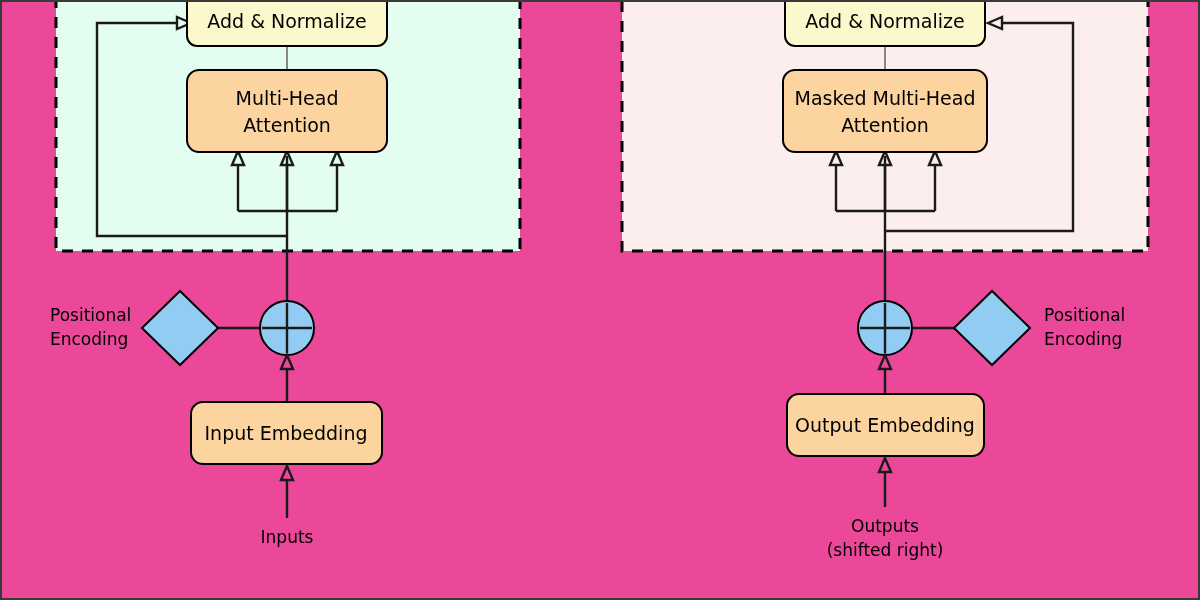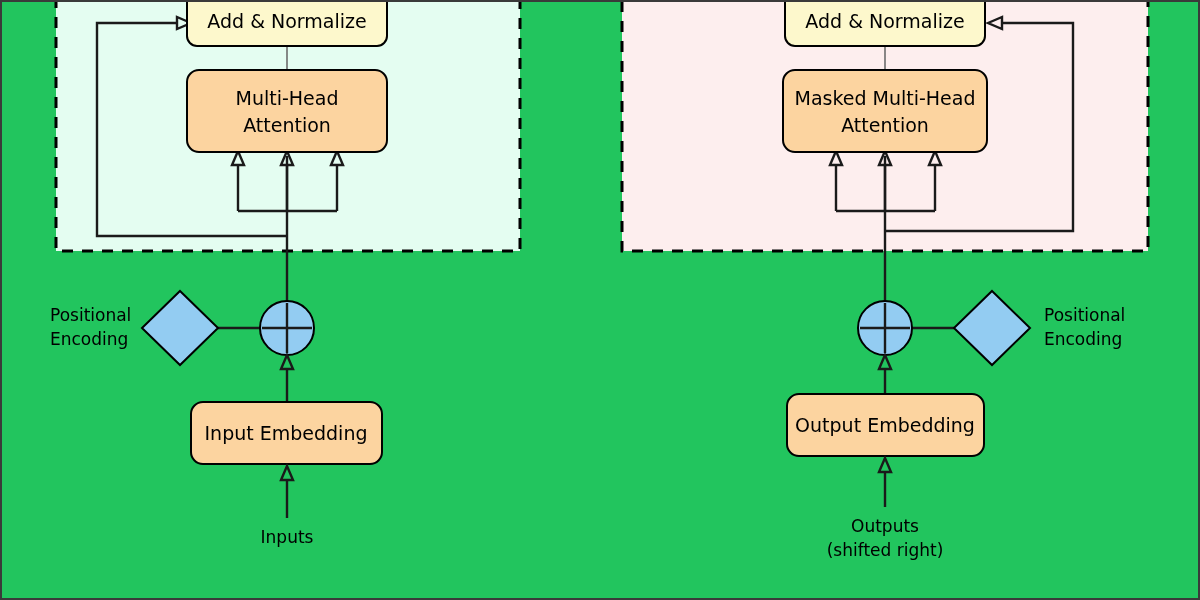--- a/index.html
+++ b/index.html
@@ -7,21 +7,21 @@
     padding: 0;
     background: #ffffff;
   }
   body {
     font-family: "DejaVu Sans", sans-serif;
   }
   #canvas {
     position: relative;
     width: 1200px;
     height: 600px;
-    background: #22c55e;
+    background: #ec4899;
     box-sizing: border-box;
     border: 2px solid #3a3a3a;
     overflow: hidden;
   }
   #diagram {
     position: absolute;
     left: 0;
     top: 0;
     width: 1200px;
     height: 600px;

